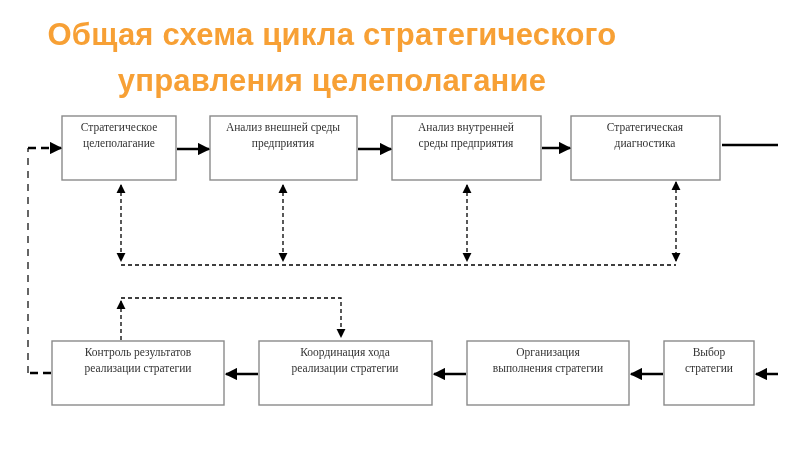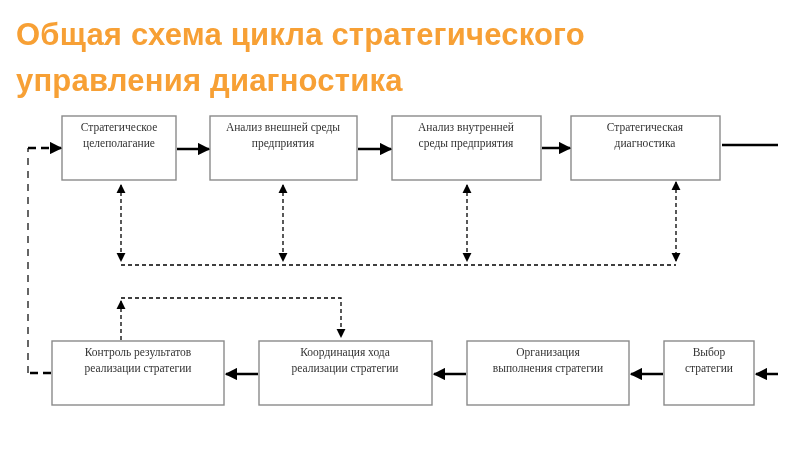--- a/index.html
+++ b/index.html
@@ -1,31 +1,31 @@
 <!DOCTYPE html>
 <html><head>
   <meta charset="utf-8">
   <style>
     html, body { margin:0; padding:0; background:#ffffff; }
     body { width:800px; height:450px; position:relative; overflow:hidden; font-family:"Liberation Sans", sans-serif; }
     .title {
-      position:absolute; left:16px; top:12px; width:648px; 
+      position:absolute; left:8px; top:12px; width:648px; text-align:center;
       color:#f7a035; font-family:"Liberation Sans", sans-serif; font-weight:bold;
       font-size:31px; line-height:46px; letter-spacing:0.2px;
     }
     svg.diagram { position:absolute; left:0; top:0; }
     .box rect { fill:#ffffff; stroke:#8a8a8a; stroke-width:1.4; }
     .box text { font-family:"Liberation Serif", serif; font-size:11.5px; fill:#333333; text-anchor:middle; }
   </style>
 </head>
 <body>
 
 <div class="title">
   <div>Общая схема цикла стратегического</div>
-  <div>управления диагностика</div>
+  <div>управления целеполагание</div>
 </div>
 
 <svg class="diagram" width="800" height="450" viewBox="0 0 800 450">
   <defs>
     <marker id="ah" viewBox="0 0 10 10" refX="9" refY="5" markerWidth="5" markerHeight="5" orient="auto-start-reverse">
       <path d="M0,0 L10,5 L0,10 z" fill="#000"></path>
     </marker>
     <marker id="ahs" viewBox="0 0 10 10" refX="9" refY="5" markerWidth="7" markerHeight="7" orient="auto-start-reverse">
       <path d="M0,0 L10,5 L0,10 z" fill="#000"></path>
     </marker>

